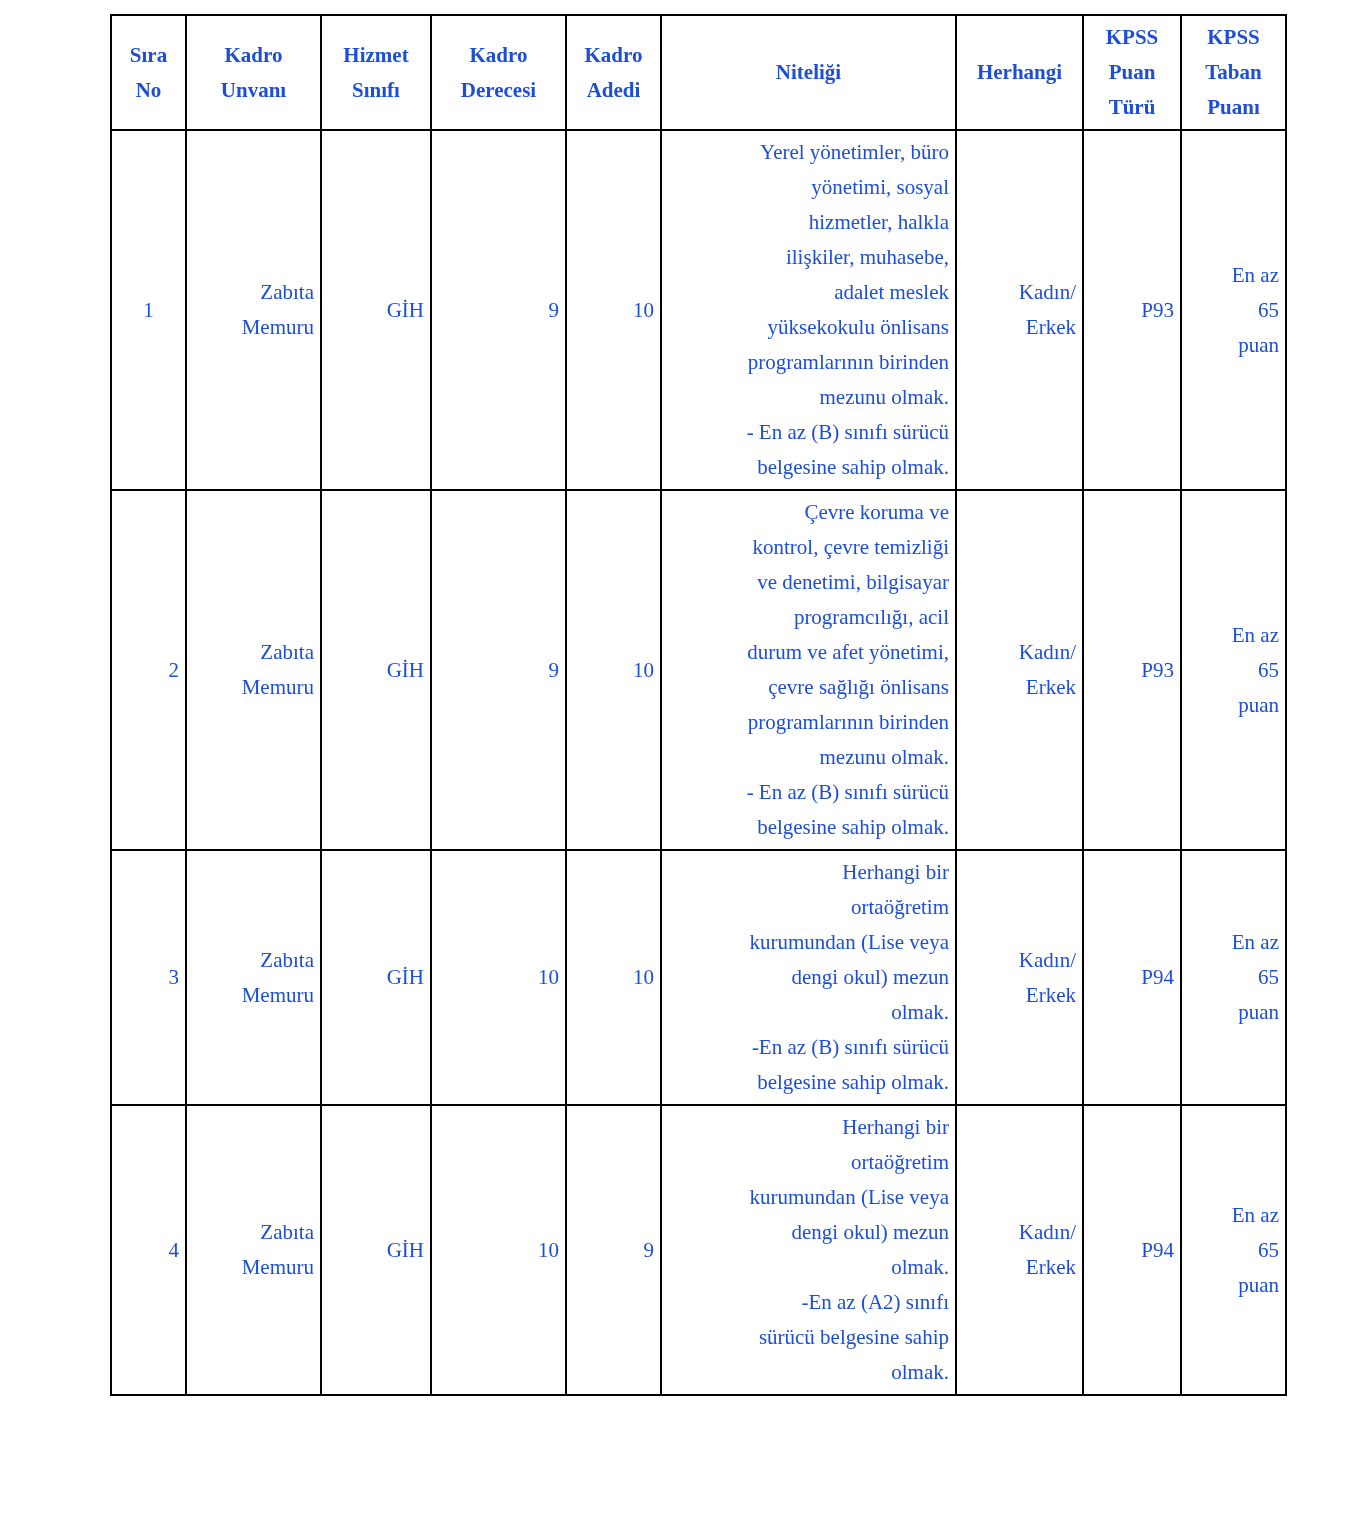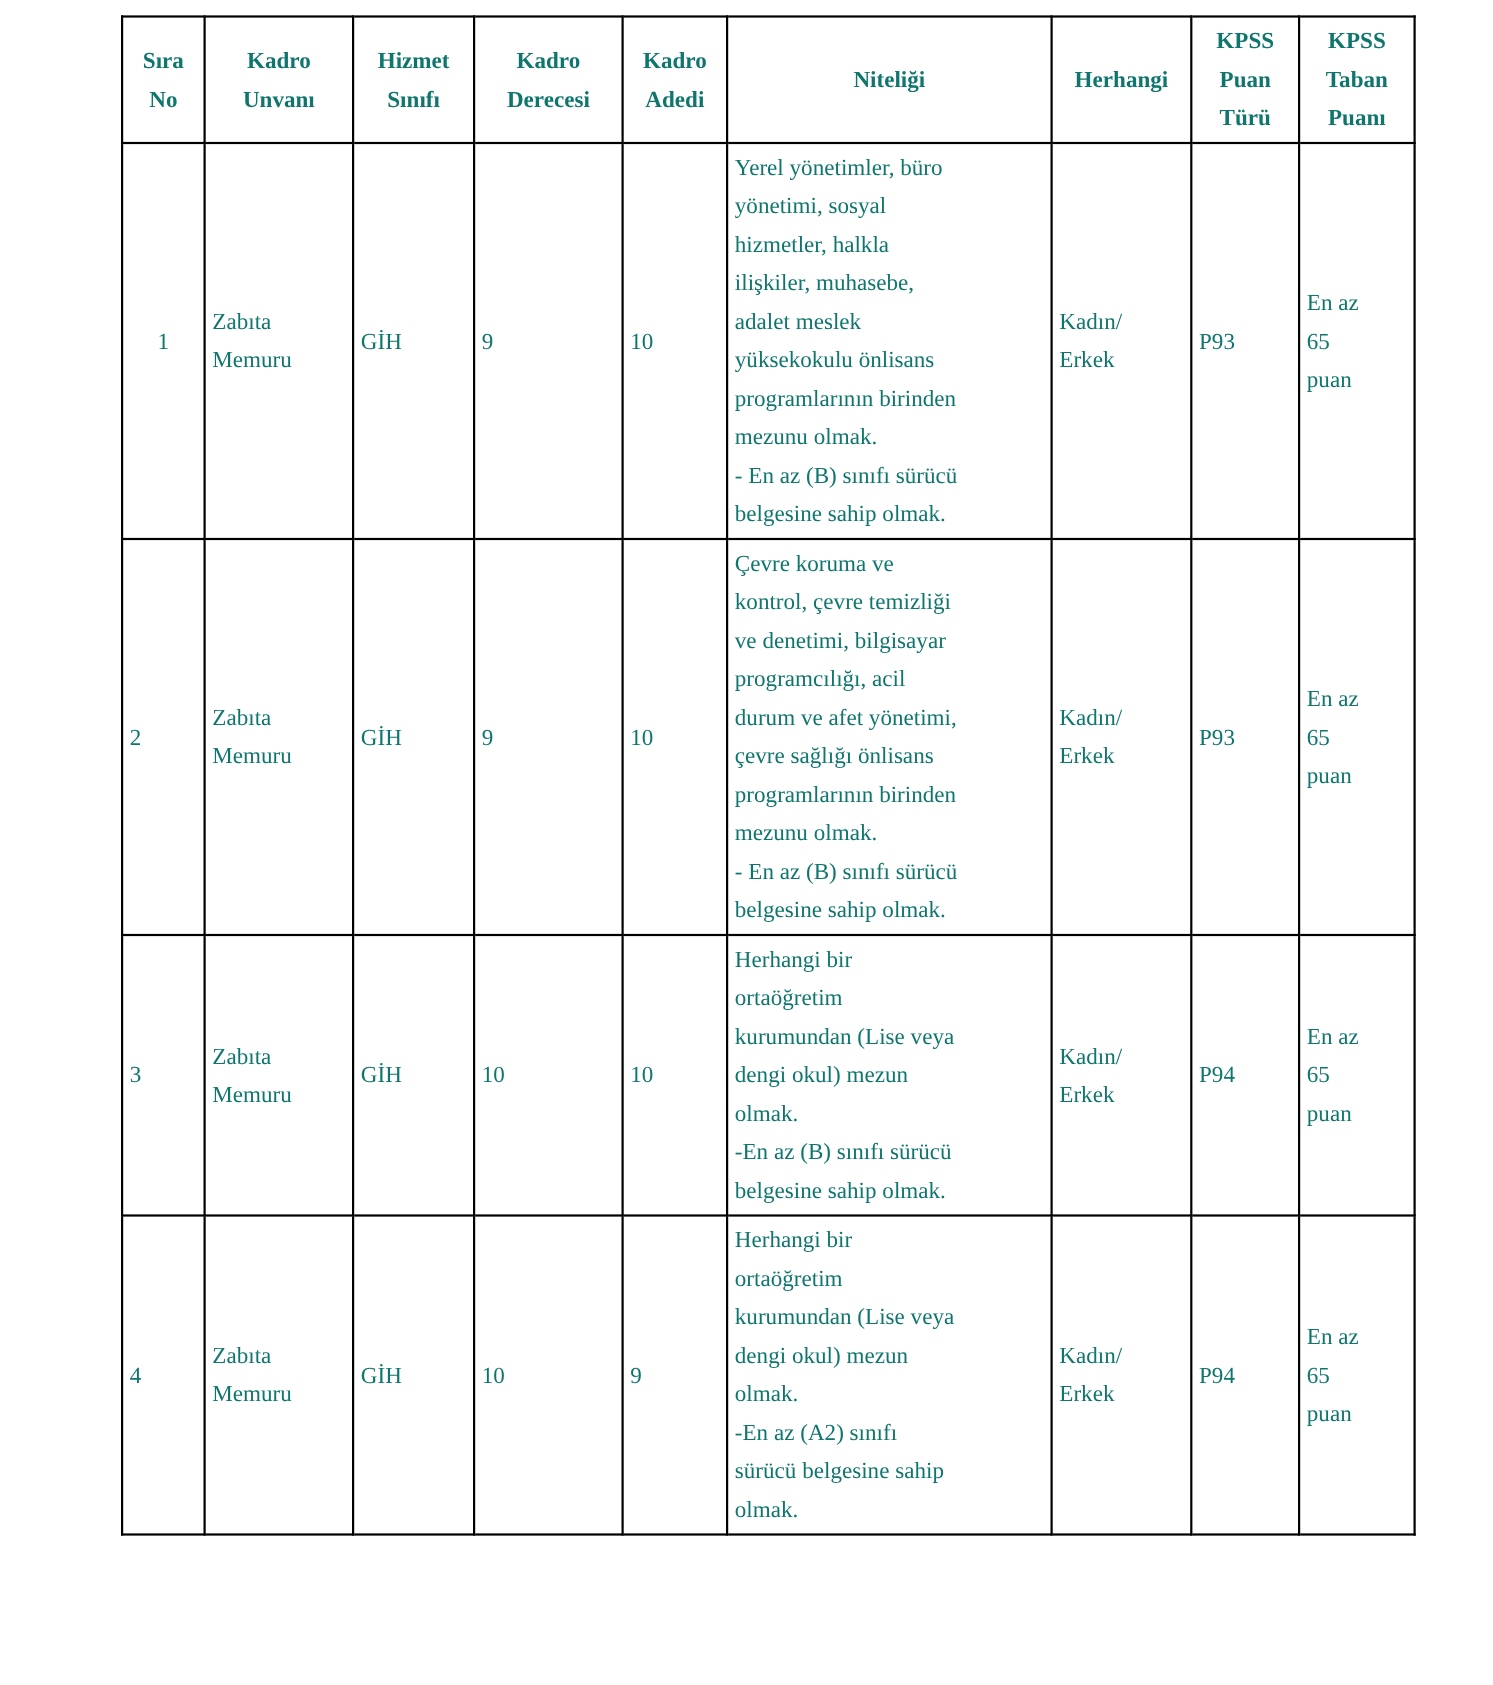--- a/index.html
+++ b/index.html
@@ -6,21 +6,21 @@
     margin: 0;
     padding: 0;
     background: #ffffff;
   }
   .page {
     position: relative;
     width: 1292px;
     height: 1532px;
     background: #ffffff;
     font-family: "Liberation Serif", serif;
-    color: #0f766e;
+    color: #1d4ed8;
   }
   table.job-table {
     position: absolute;
     left: 110px;
     top: 14px;
     border-collapse: collapse;
     table-layout: fixed;
   }
   table.job-table th,
   table.job-table td {
@@ -30,21 +30,21 @@
     white-space: pre-line;
     overflow: hidden;
   }
   table.job-table th {
     font-weight: bold;
     text-align: center;
     vertical-align: middle;
     padding: 4px 2px;
   }
   table.job-table td {
-    text-align: left;
+    text-align: right;
     vertical-align: middle;
     padding: 4px 6px;
   }
   td.cell-niteligi {
     text-align: left;
     vertical-align: top;
     padding: 1px 8px 4px 9px;
   }
   td.cell-sira {
     text-align: left;

